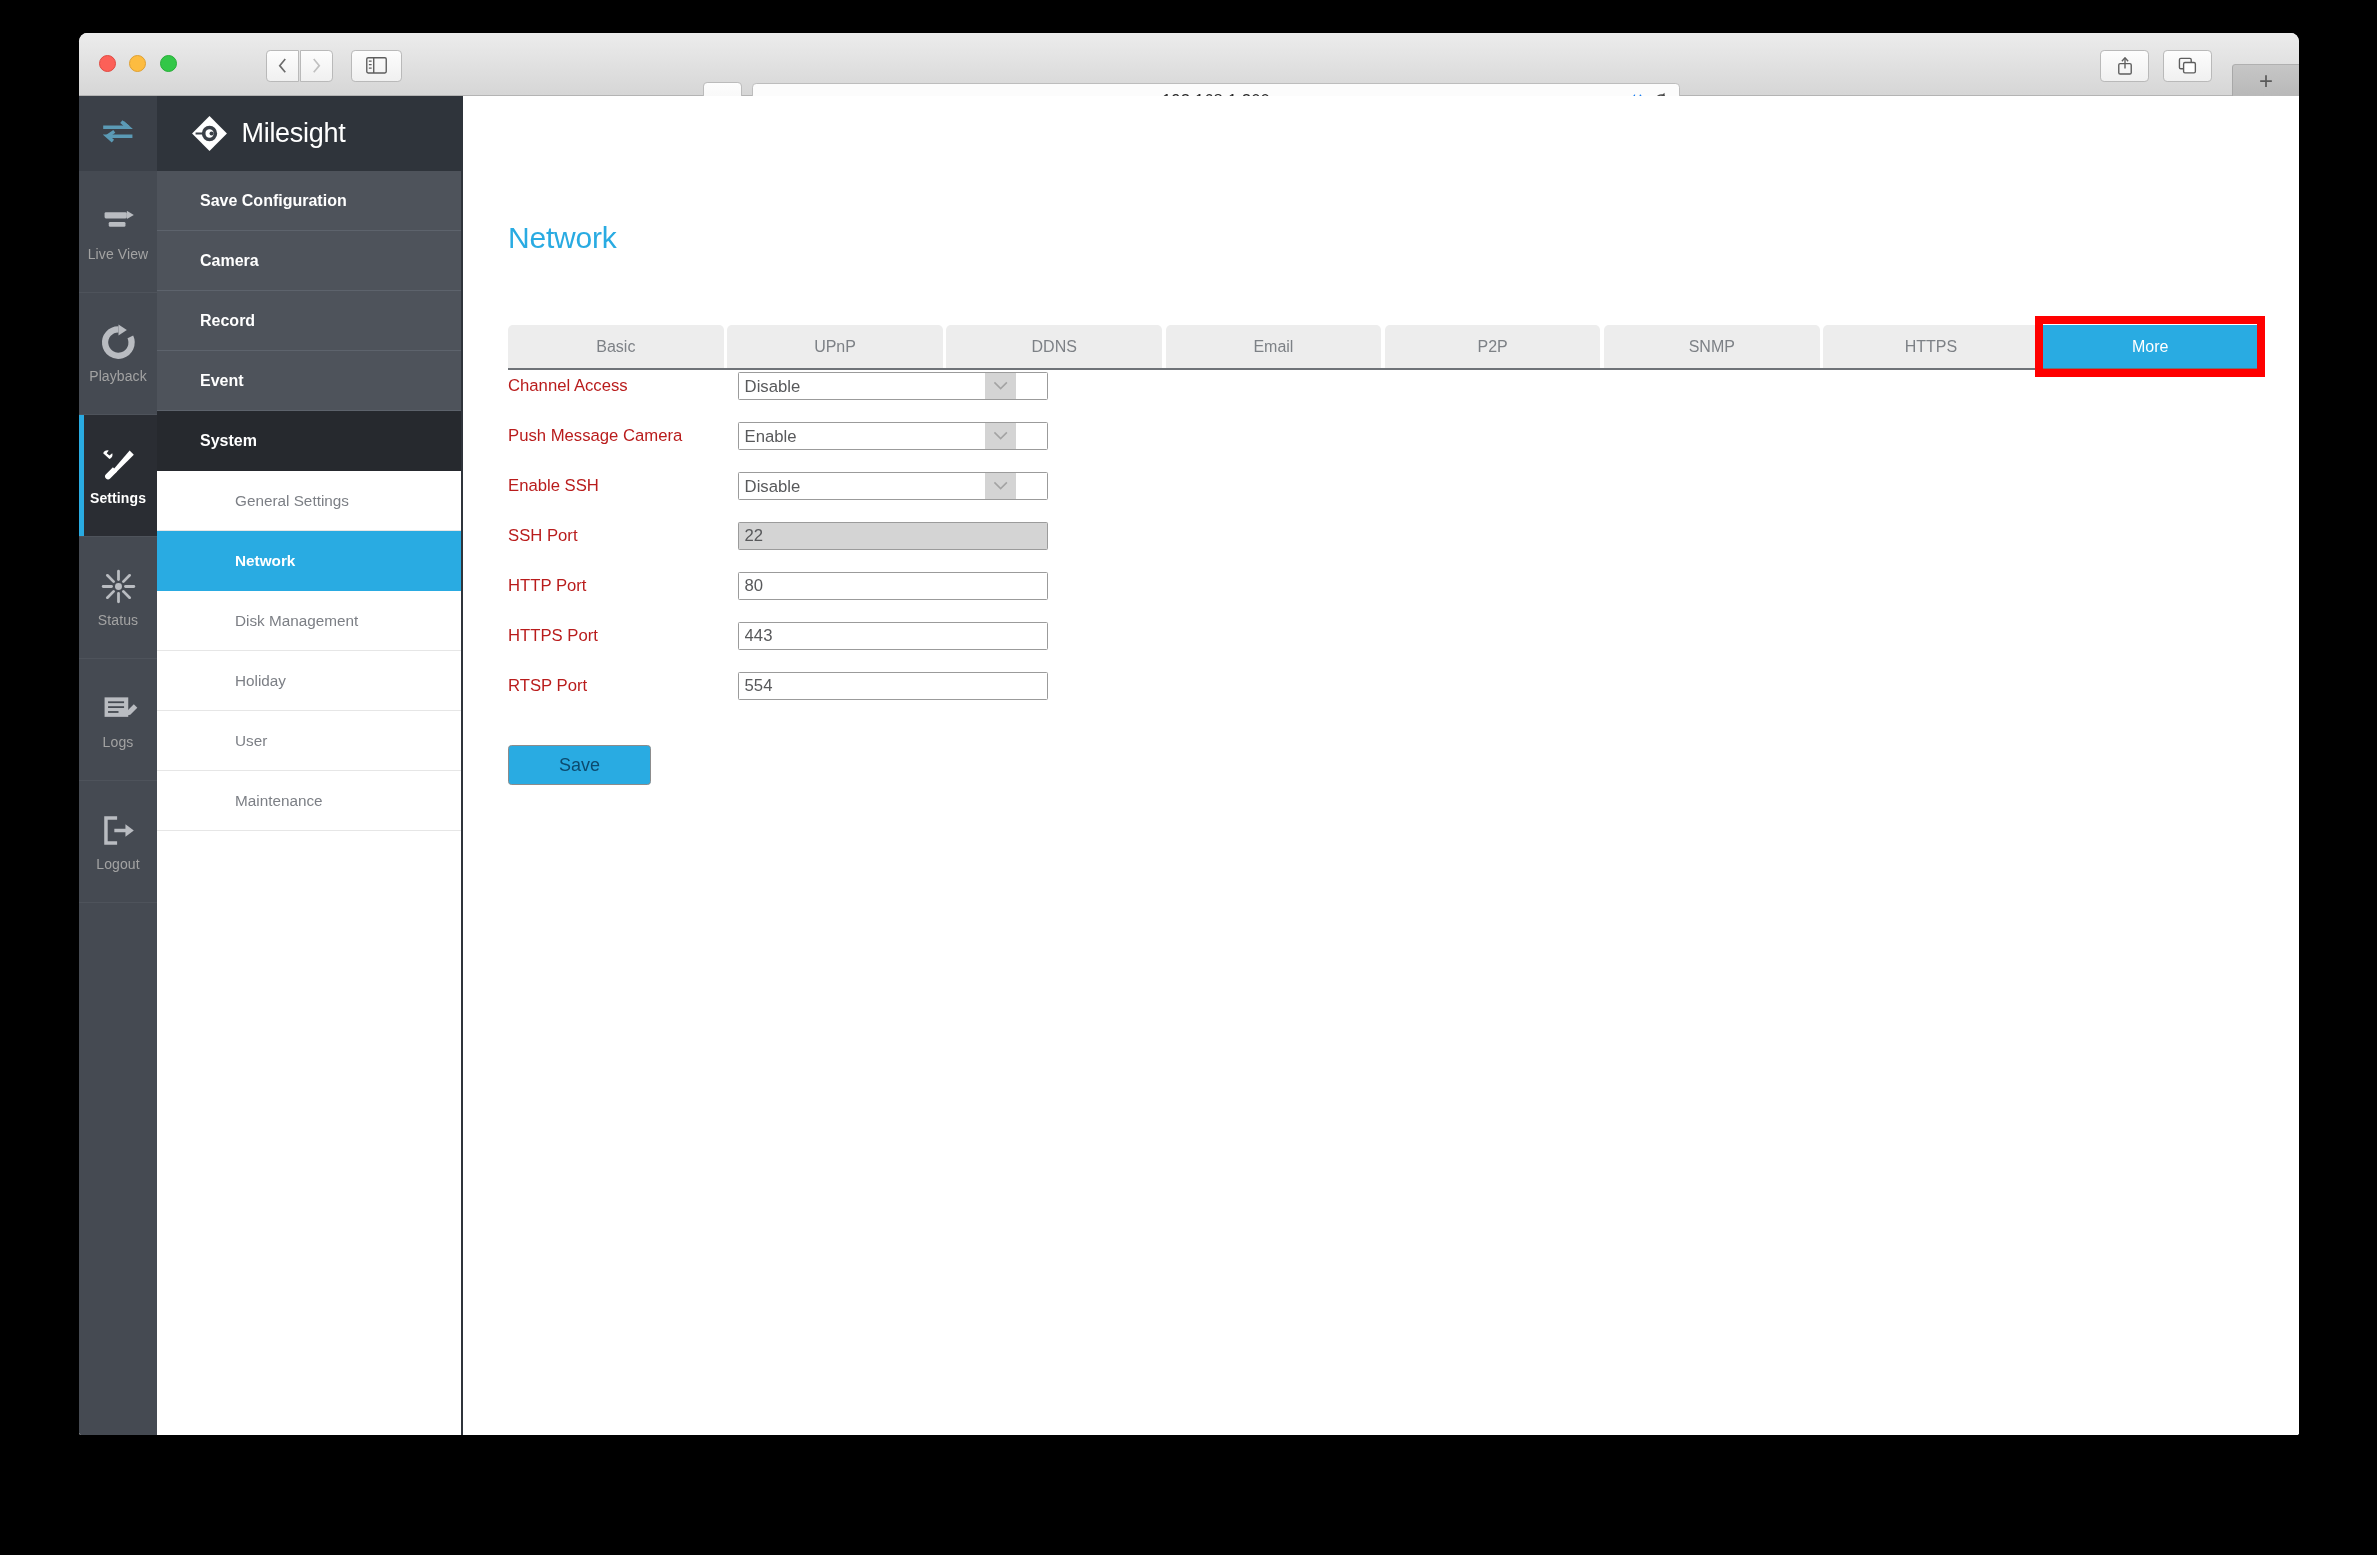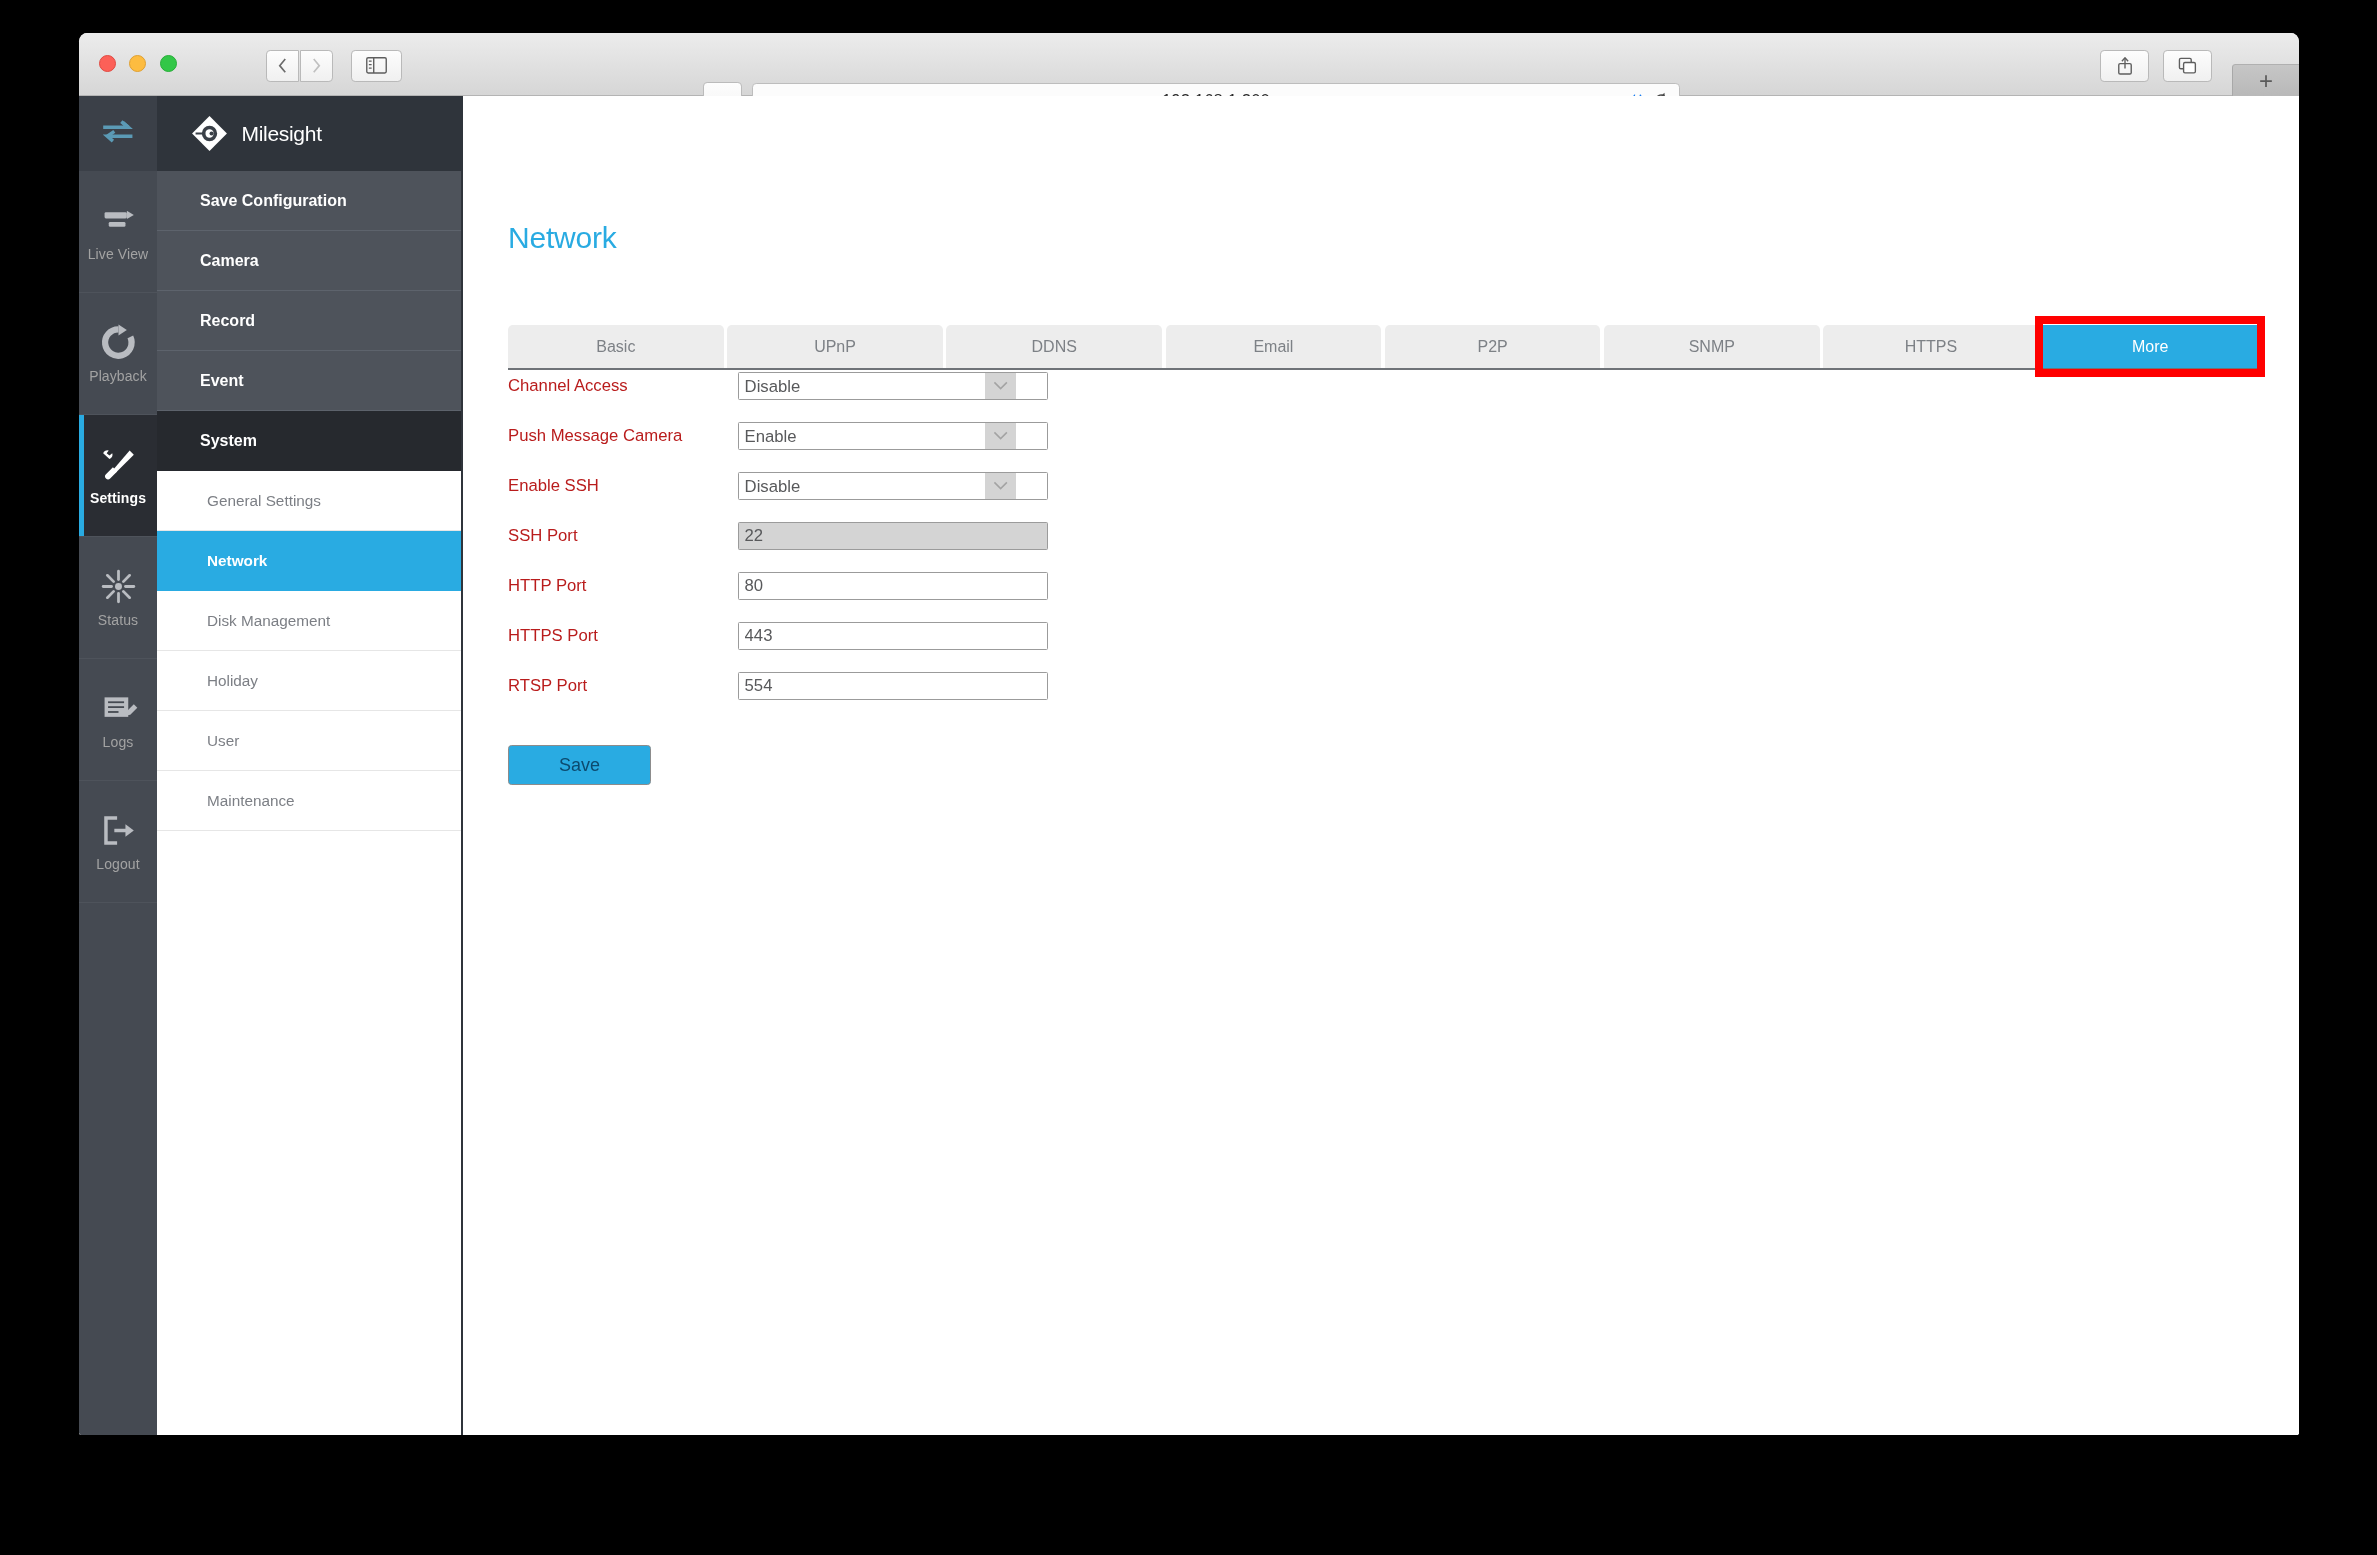--- a/index.html
+++ b/index.html
@@ -135,37 +135,37 @@
     background: #fff;
     border-right: 2.1px solid #2f343b;
     display: flex; flex-direction: column;
   }
   #brand-bar {
     height: 75px; background: #2f343b;
     display: flex; align-items: center; gap: 12.5px;
     padding-left: 33px;
   }
   #brand-name {
-    color: #ffffff; font-size: 21px; letter-spacing: -0.3px;
+    color: #ffffff; font-size: 27px; letter-spacing: -0.3px;
   }
   .nav-top-item {
     height: 60px; background: #4e535b;
     display: flex; align-items: center;
     padding-left: 43px;
     color: #ffffff; font-size: 16px; font-weight: bold;
     border-bottom: 0.7px solid #5d636c;
   }
   .nav-top-item:first-of-type { border-top: none; }
   .nav-top-item.active {
     background: #26292e; border-bottom: 0.7px solid #26292e;
   }
   .nav-sub-item {
     height: 60px; background: #fff;
     display: flex; align-items: center;
-    padding-left: 50px;
+    padding-left: 78px;
     color: #7c7f85; font-size: 15.3px;
     border-bottom: 0.7px solid #e6e6e6;
   }
   .nav-sub-item.active {
     background: #29abe2; color: #fff; font-weight: bold;
     border-bottom: 0.7px solid #29abe2;
   }
   #nav-column .nav-filler { flex: 1 1 auto; background: #fff; }
 
   

